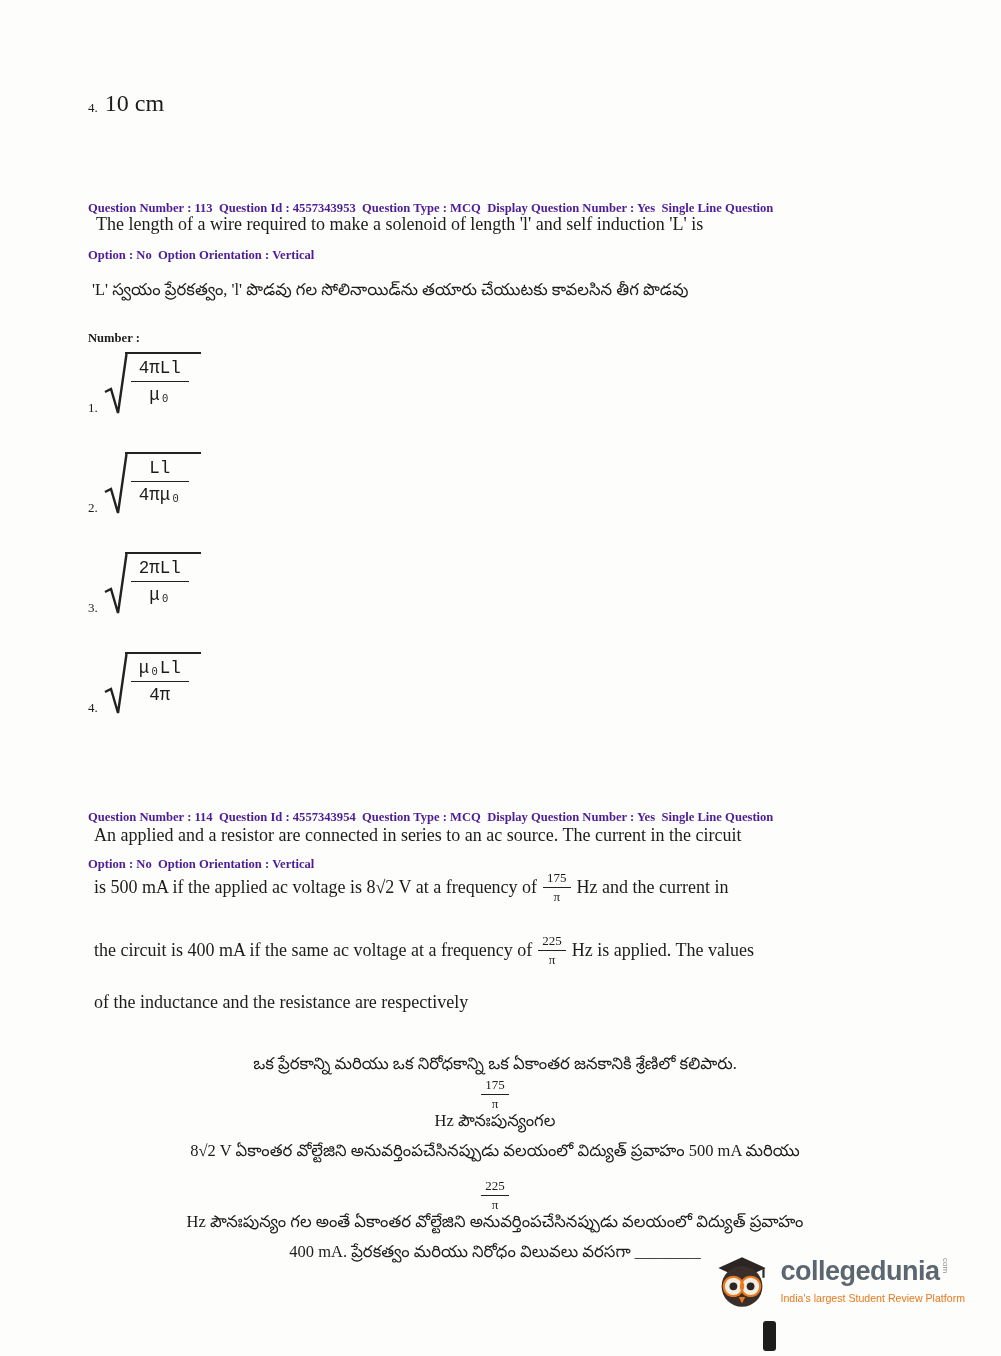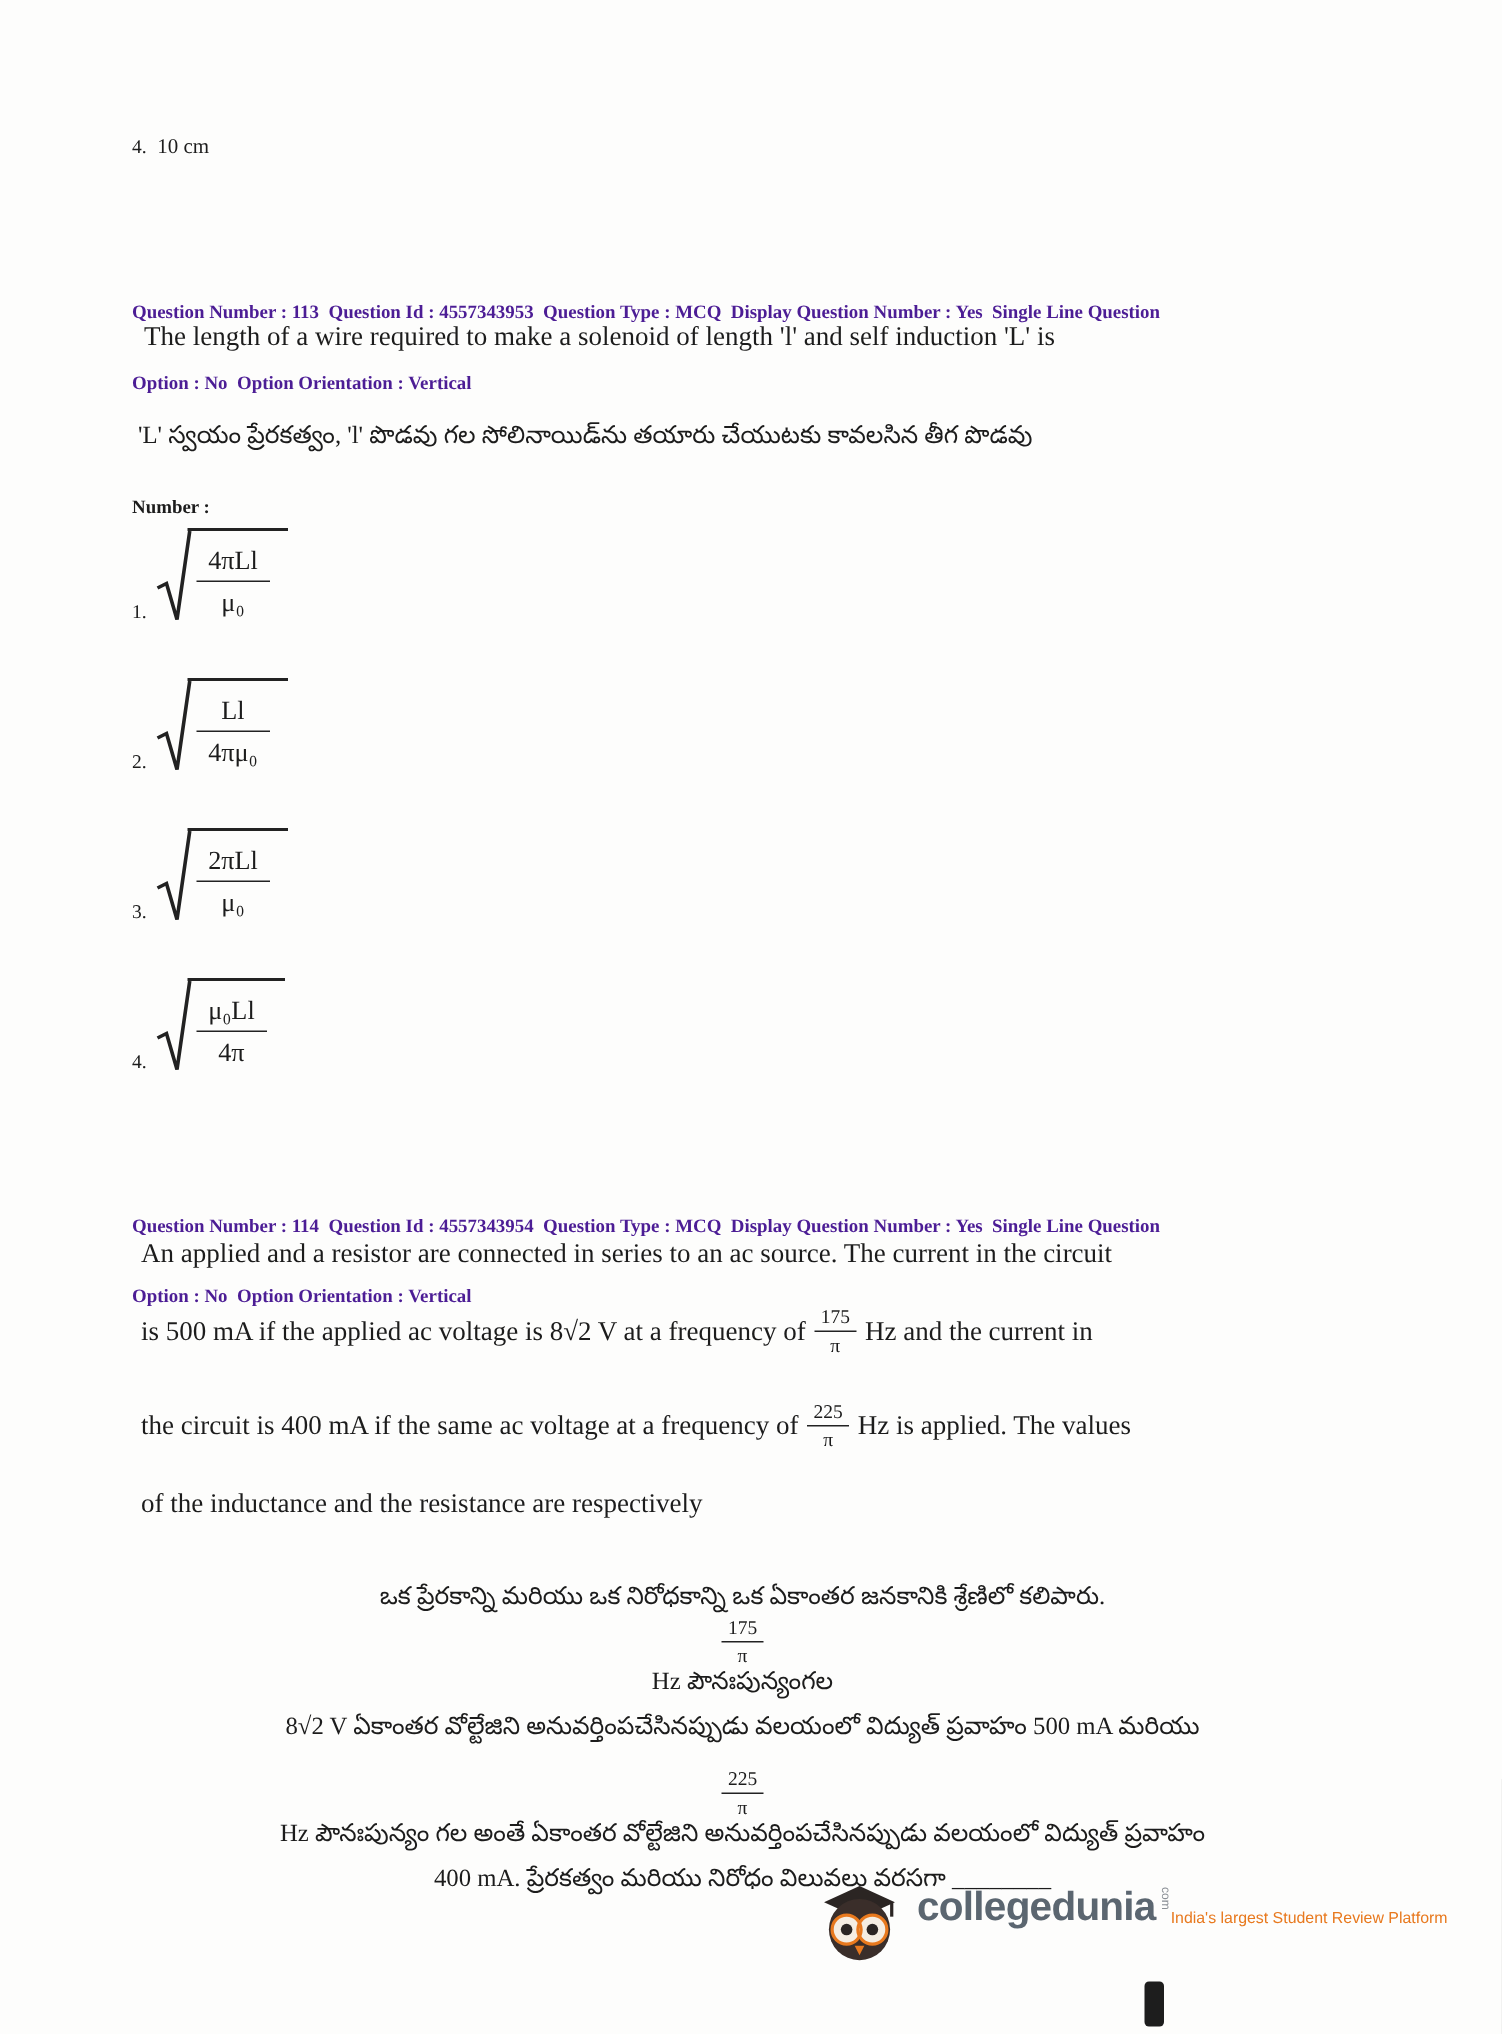--- a/index.html
+++ b/index.html
@@ -11,21 +11,21 @@
     margin: 0 auto;
     background: #fdfdfc;
     font-family: "Liberation Serif", serif;
     color: #1c1c1c;
     overflow: hidden;
   }
 
   
   .prev-option { position: absolute; left: 88px; top: 90px; display: flex; align-items: flex-end; gap: 7px; }
   .prev-option .opt-num { font-size: 13px; padding-bottom: 1px; }
-  .prev-option .opt-text { font-size: 14px; }
+  .prev-option .opt-text { font-size: 24px; }
 
   
   .meta {
     position: absolute;
     left: 88px;
     width: 830px;
     font-weight: bold;
     font-size: 12.6px;
     line-height: 15.5px;
     white-space: pre-wrap;
@@ -47,22 +47,22 @@
   .option-2 { top: 452px; }
   .option-3 { top: 552px; }
   .option-4 { top: 652px; }
 
   .radical { display: inline-flex; align-items: stretch; height: 66px; }
   .rad-svg { width: 24px; height: 66px; flex: 0 0 24px; }
   .rad-content {
     border-top: 2.2px solid #222;
     margin-left: -3px;
     display: flex;
-    align-items: center;
     padding: 3px 12px 2px 6px;
+    font-family: Liberation Mono, monospace;
   }
   .frac { display: flex; flex-direction: column; align-items: center; font-size: 17.5px; }
   .frac .num { padding: 1px 8px 3px; }
   .frac .den { border-top: 1.8px solid #222; align-self: stretch; text-align: center; padding: 3px 8px 0; }
 
   
   .qblock { position: absolute; }
   .q114-en { left: 94px; top: 820px; width: 800px; font-size: 18px; }
   .q114-te { left: 90px; top: 1054px; width: 810px; font-size: 16.5px; }
   .mline { display: flex; align-items: center; min-height: 30px; }
@@ -77,21 +77,21 @@
     font-size: 13px;
     line-height: 1.2;
     margin: 0 6px;
   }
   .ifrac .fnum { border-bottom: 1.7px solid #222; padding: 0 4px 1px; }
   .ifrac .fden { padding: 1px 4px 0; }
 
   
   .logo { position: absolute; top: 1252px; right: 36px; display: flex; align-items: flex-start; gap: 9px; }
   .owl { width: 58px; height: 58px; }
-  .logo-text { display: flex; flex-direction: row; padding-top: 6px; }
+  .logo-text { display: flex; flex-direction: column; padding-top: 6px; }
   .brand-row { display: flex; align-items: flex-start; }
   .brand {
     font-family: "Liberation Sans", sans-serif;
     font-weight: bold;
     font-size: 27px;
     letter-spacing: -0.5px;
     color: #5b6670;
     line-height: 1;
   }
   .tld {

